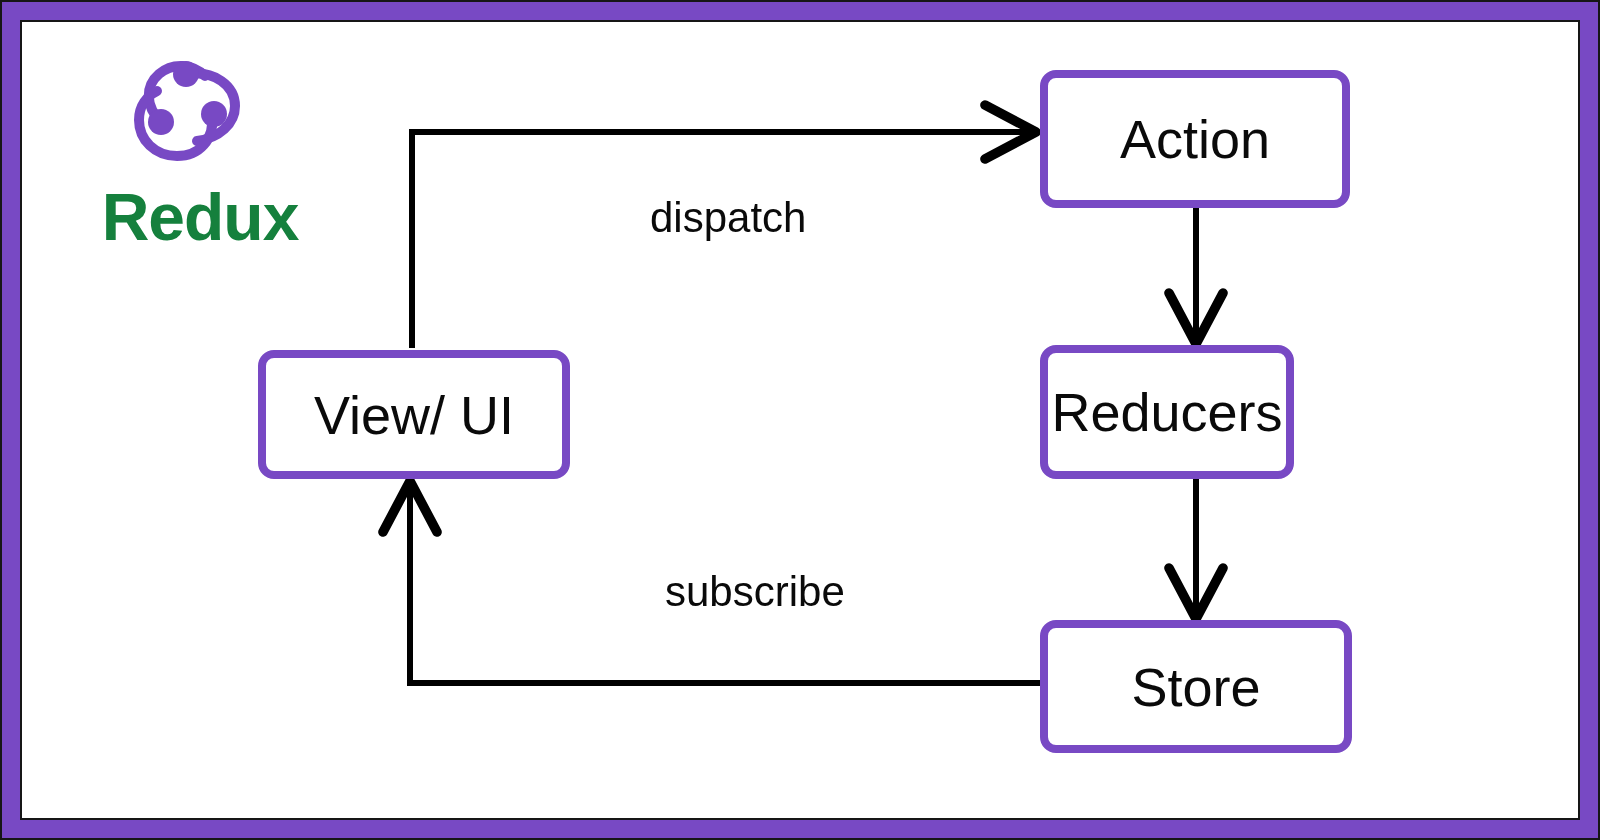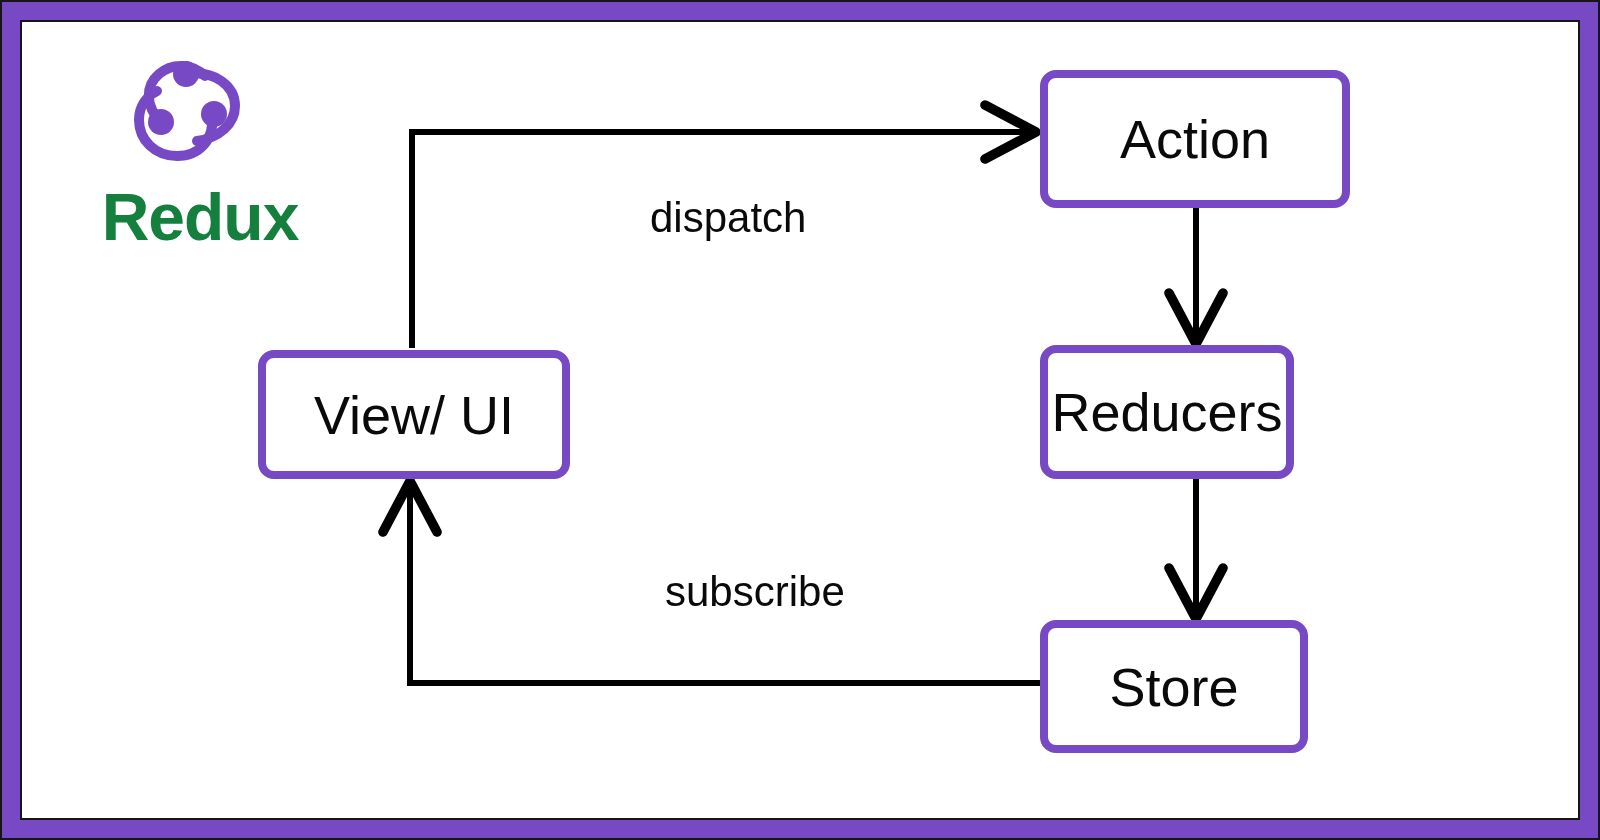--- a/index.html
+++ b/index.html
@@ -81,21 +81,21 @@
   .node-label {
     font-size: 54px;
     font-weight: 400;
     color: #0a0a0a;
     letter-spacing: 0px;
     line-height: 1;
     white-space: nowrap;
   }
   #node-action   { left: 1040px; top: 70px;  width: 310px; height: 138px; }
   #node-reducers { left: 1040px; top: 345px; width: 254px; height: 134px; }
-  #node-store    { left: 1040px; top: 620px; width: 268px; height: 133px; }
+  #node-store    { left: 1040px; top: 620px; width: 312px; height: 133px; }
   #node-view     { left: 258px;  top: 350px; width: 312px; height: 129px; }
   
   .edges {
     position: absolute;
     left: 0;
     top: 0;
     width: 1600px;
     height: 840px;
     z-index: 2;
   }

